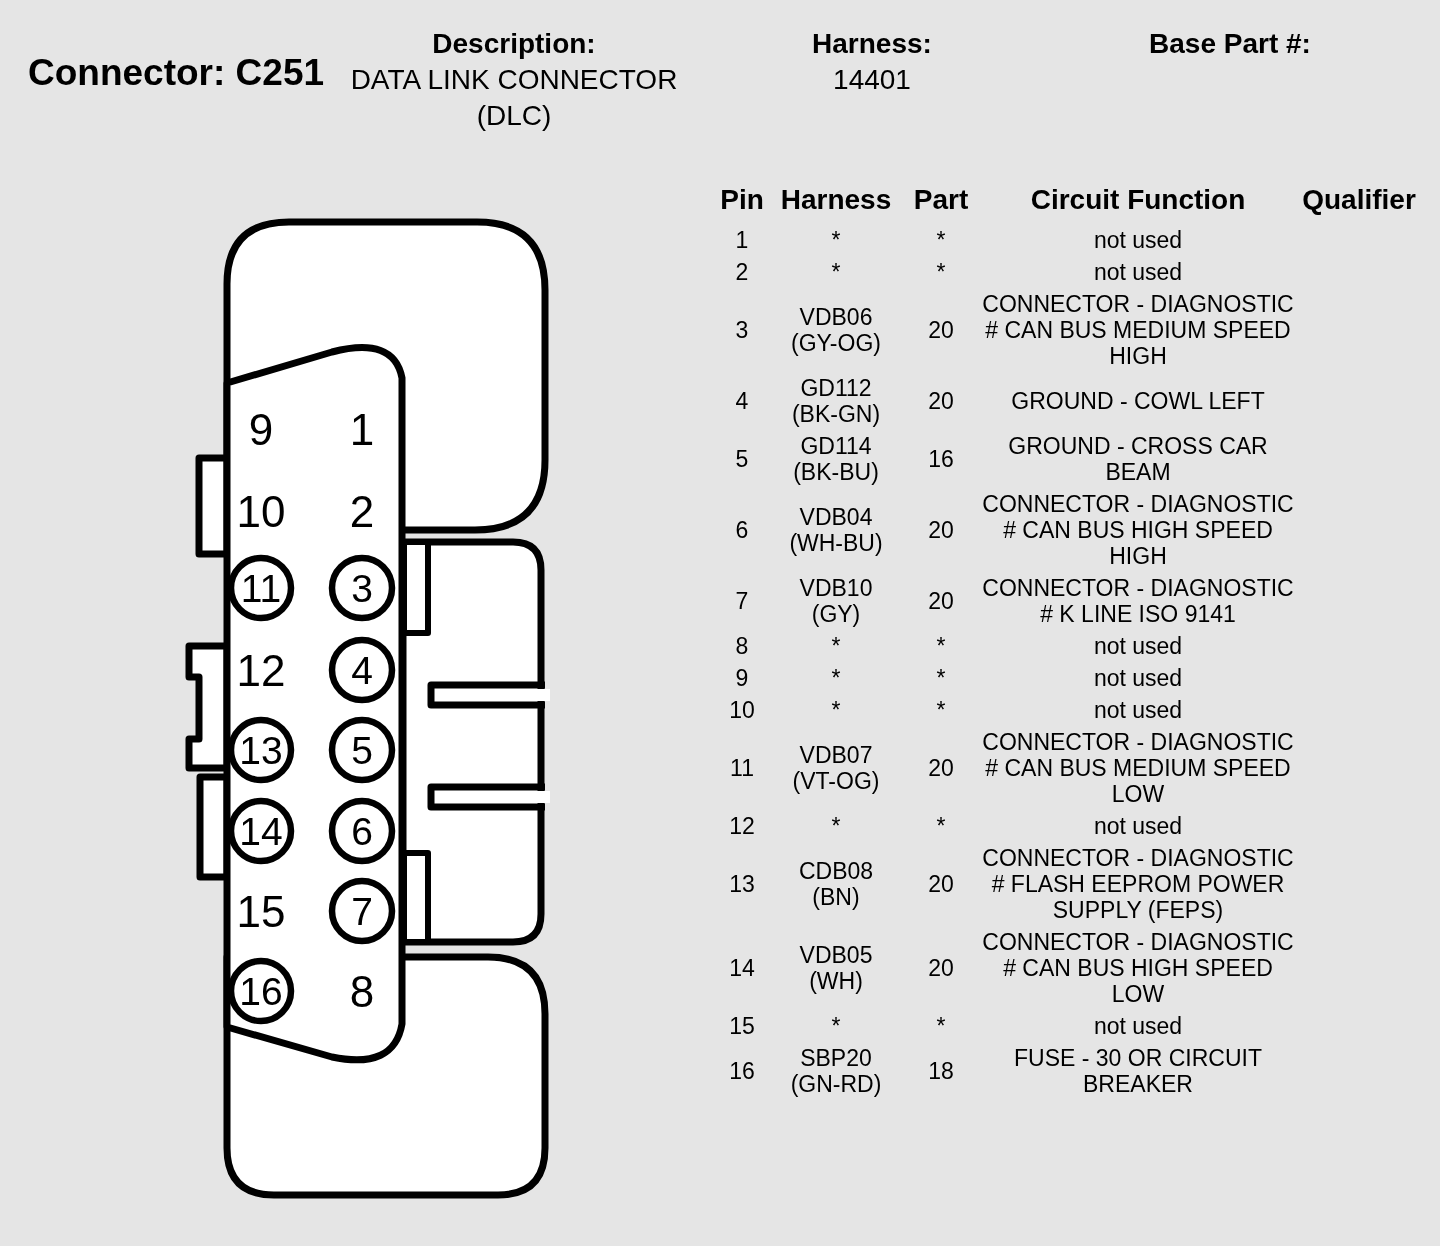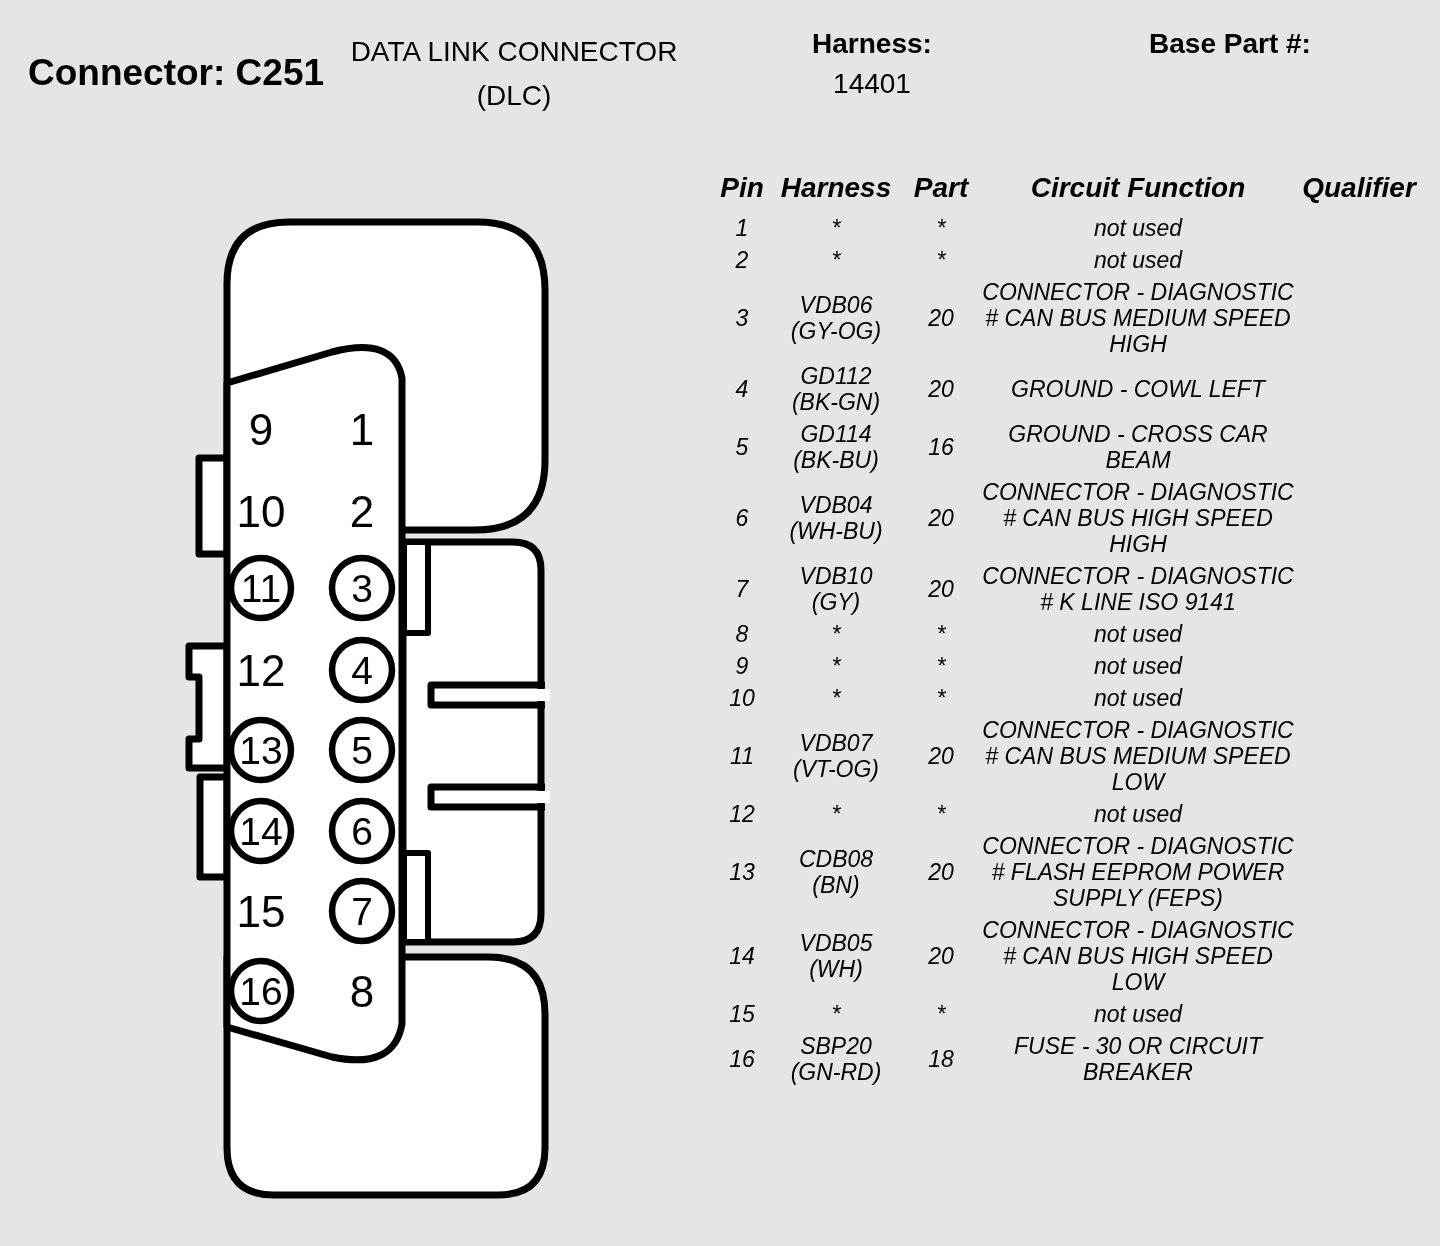--- a/index.html
+++ b/index.html
@@ -4,53 +4,54 @@
 <style>
   html,body{margin:0;padding:0;background:#ffffff;}
   .page{
     position:relative;width:1440px;height:1246px;background:#e5e5e5;
     font-family:"Liberation Sans",sans-serif;color:#000;overflow:hidden;
   }
   
   .conn-title{position:absolute;left:28px;top:52px;font-size:37px;font-weight:bold;white-space:nowrap;}
   .hblock{position:absolute;top:28px;text-align:center;}
   .hblock .hlabel{font-size:28px;font-weight:bold;line-height:32px;}
-  .hblock .hvalue{font-size:28px;line-height:44px;white-space:pre-line;margin-top:2px;}
+  .hblock .hvalue{font-size:28px;line-height:36px;white-space:pre-line;margin-top:2px;}
   .hblock.desc{left:334px;width:360px;}
   .hblock.harness{left:772px;width:200px;}
   .hblock.basepart{left:1110px;width:240px;}
   
   svg.diagram{position:absolute;left:0;top:0;}
   .outline{fill:#ffffff;stroke:#000;stroke-width:7;stroke-linejoin:round;}
   .outline-thin{fill:#ffffff;stroke:#000;stroke-width:6;stroke-linejoin:round;}
   .slot-stroke{fill:none;stroke:#000;stroke-width:7;stroke-linejoin:round;}
   .eraser{fill:#ffffff;stroke:none;}
   .pin-circle{fill:none;stroke:#000;stroke-width:6.5;}
   .pin-label{font-family:"Liberation Sans",sans-serif;font-size:44px;text-anchor:middle;fill:#000;}
   .pin-label.circled{font-size:39px;}
   
-  .pin-table-wrap{position:absolute;left:712px;top:172px;width:712px;font-style:italic;}
+  .pin-table-wrap{position:absolute;left:712px;top:184px;width:712px;}
   table.pin-table{border-collapse:collapse;width:100%;table-layout:fixed;}
   table.pin-table th{font-size:28px;font-weight:bold;padding:0 0 8px 0;vertical-align:top;}
   table.pin-table td{
     font-size:23px;line-height:26px;padding:3px 0;vertical-align:middle;
     white-space:pre-line;text-align:center;
   }
   th.col-pin{width:60px;} th.col-circuit{width:128px;} th.col-gauge{width:82px;}
   th.col-function{width:312px;margin-top:25px;} th.col-qualifier{width:130px;}
   td.col-function{text-align:left;padding-left:2px;}
 </style>
 </head>
 <body>
 
 <div class="page">
 
   <div class="conn-title">Connector: C251</div>
 
   <div class="hblock desc">
+    <div class="hlabel">Description:</div>
     <div class="hvalue">DATA LINK CONNECTOR
 (DLC)</div>
   </div>
 
   <div class="hblock harness">
     <div class="hlabel">Harness:</div>
     <div class="hvalue">14401</div>
   </div>
 
   <div class="hblock basepart">

